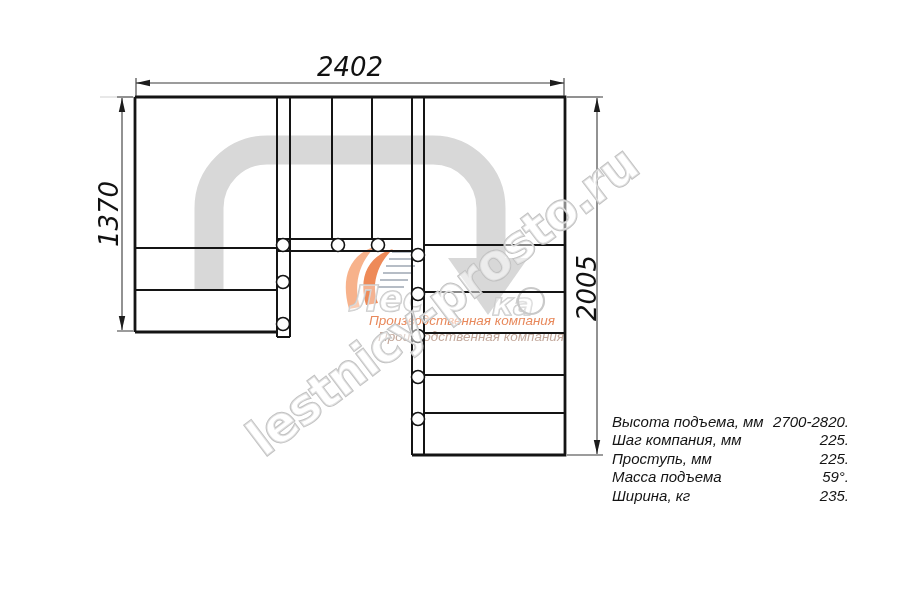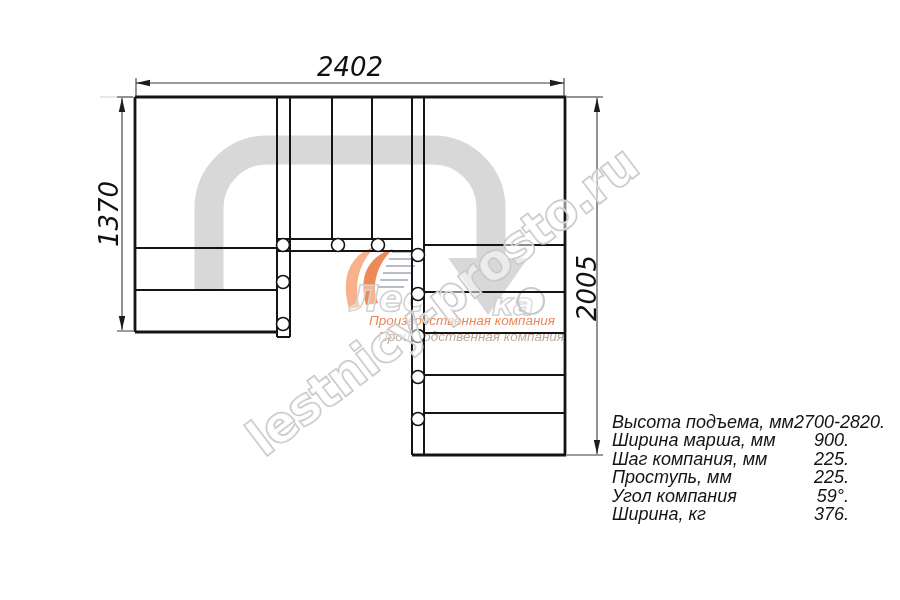--- a/index.html
+++ b/index.html
@@ -28,21 +28,21 @@
     font-family:"DejaVu Sans",sans-serif;font-weight:bold;font-style:italic;
     fill:rgba(255,255,255,0.35);stroke:#c9c9c9;stroke-width:1.6;paint-order:stroke;
   }
   .company-txt{
     font-family:"Liberation Sans",sans-serif;font-style:italic;
     font-size:13.5px;text-anchor:middle;
   }
   
   .specs{
     position:absolute;left:612px;top:413px;width:237px;
-    color:#141414;font-style:italic;font-size:18px;line-height:18.4px;
+    color:#141414;font-style:italic;font-size:15px;line-height:18.4px;
   }
   .spec-row{display:flex;justify-content:space-between;white-space:nowrap;}
   .spec-value{text-align:left;}
 </style>
 </head>
 <body>
 
 <div class="stage">
 
   <svg width="900" height="600" viewBox="0 0 900 600">
@@ -120,34 +120,30 @@
 
     <text class="wm-txt" transform="translate(264,458) rotate(-37.2)" textLength="474" lengthAdjust="spacingAndGlyphs" stroke="#c2c2c2">lestnicy-prosto.ru</text>
   </svg>
 
   <div class="specs">
     <div class="spec-row">
       <span class="spec-label">Высота подъема, мм</span>
       <span class="spec-value">2700-2820.</span>
     </div>
     <div class="spec-row">
-      <span class="spec-label">Ширина марша, мм</span>
-      <span class="spec-value">900.</span>
-    </div>
-    <div class="spec-row">
       <span class="spec-label">Шаг компания, мм</span>
       <span class="spec-value">225.</span>
     </div>
     <div class="spec-row">
       <span class="spec-label">Проступь, мм</span>
       <span class="spec-value">225.</span>
     </div>
     <div class="spec-row">
-      <span class="spec-label">Угол компания</span>
+      <span class="spec-label">Масса подъема</span>
       <span class="spec-value">59°.</span>
     </div>
     <div class="spec-row">
       <span class="spec-label">Ширина, кг</span>
-      <span class="spec-value">376.</span>
+      <span class="spec-value">235.</span>
     </div>
   </div>
 
 </div>
 
 </body></html>

